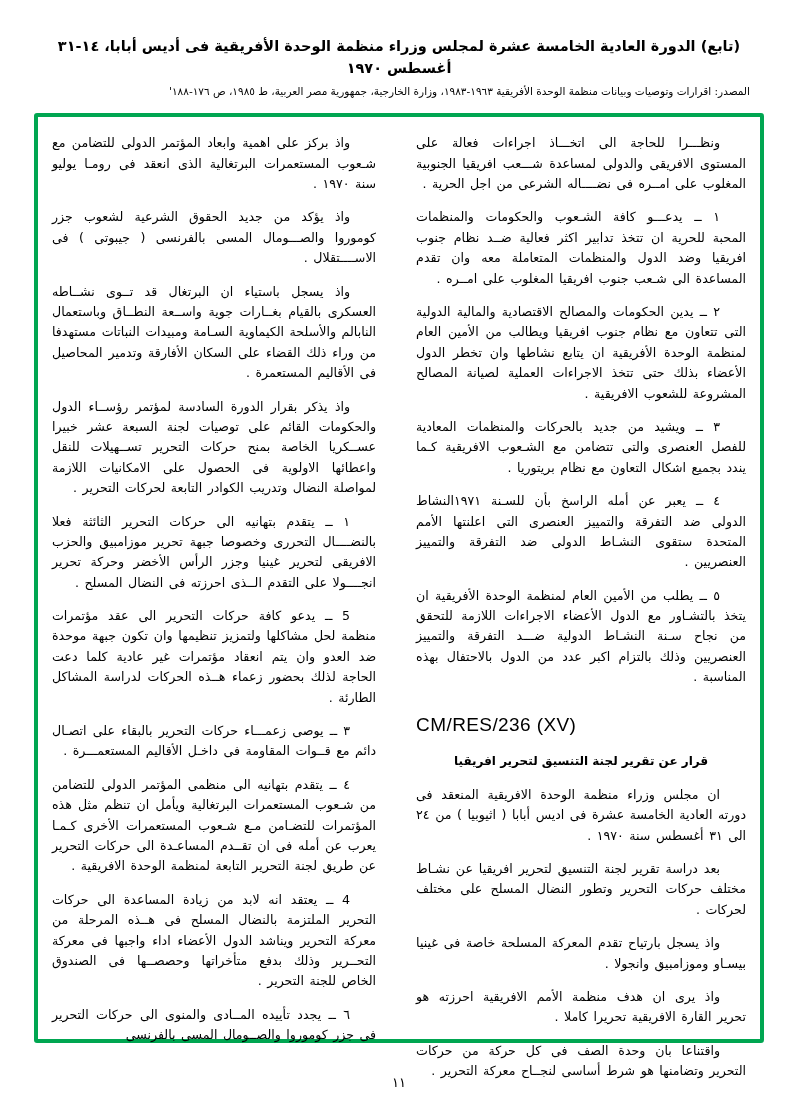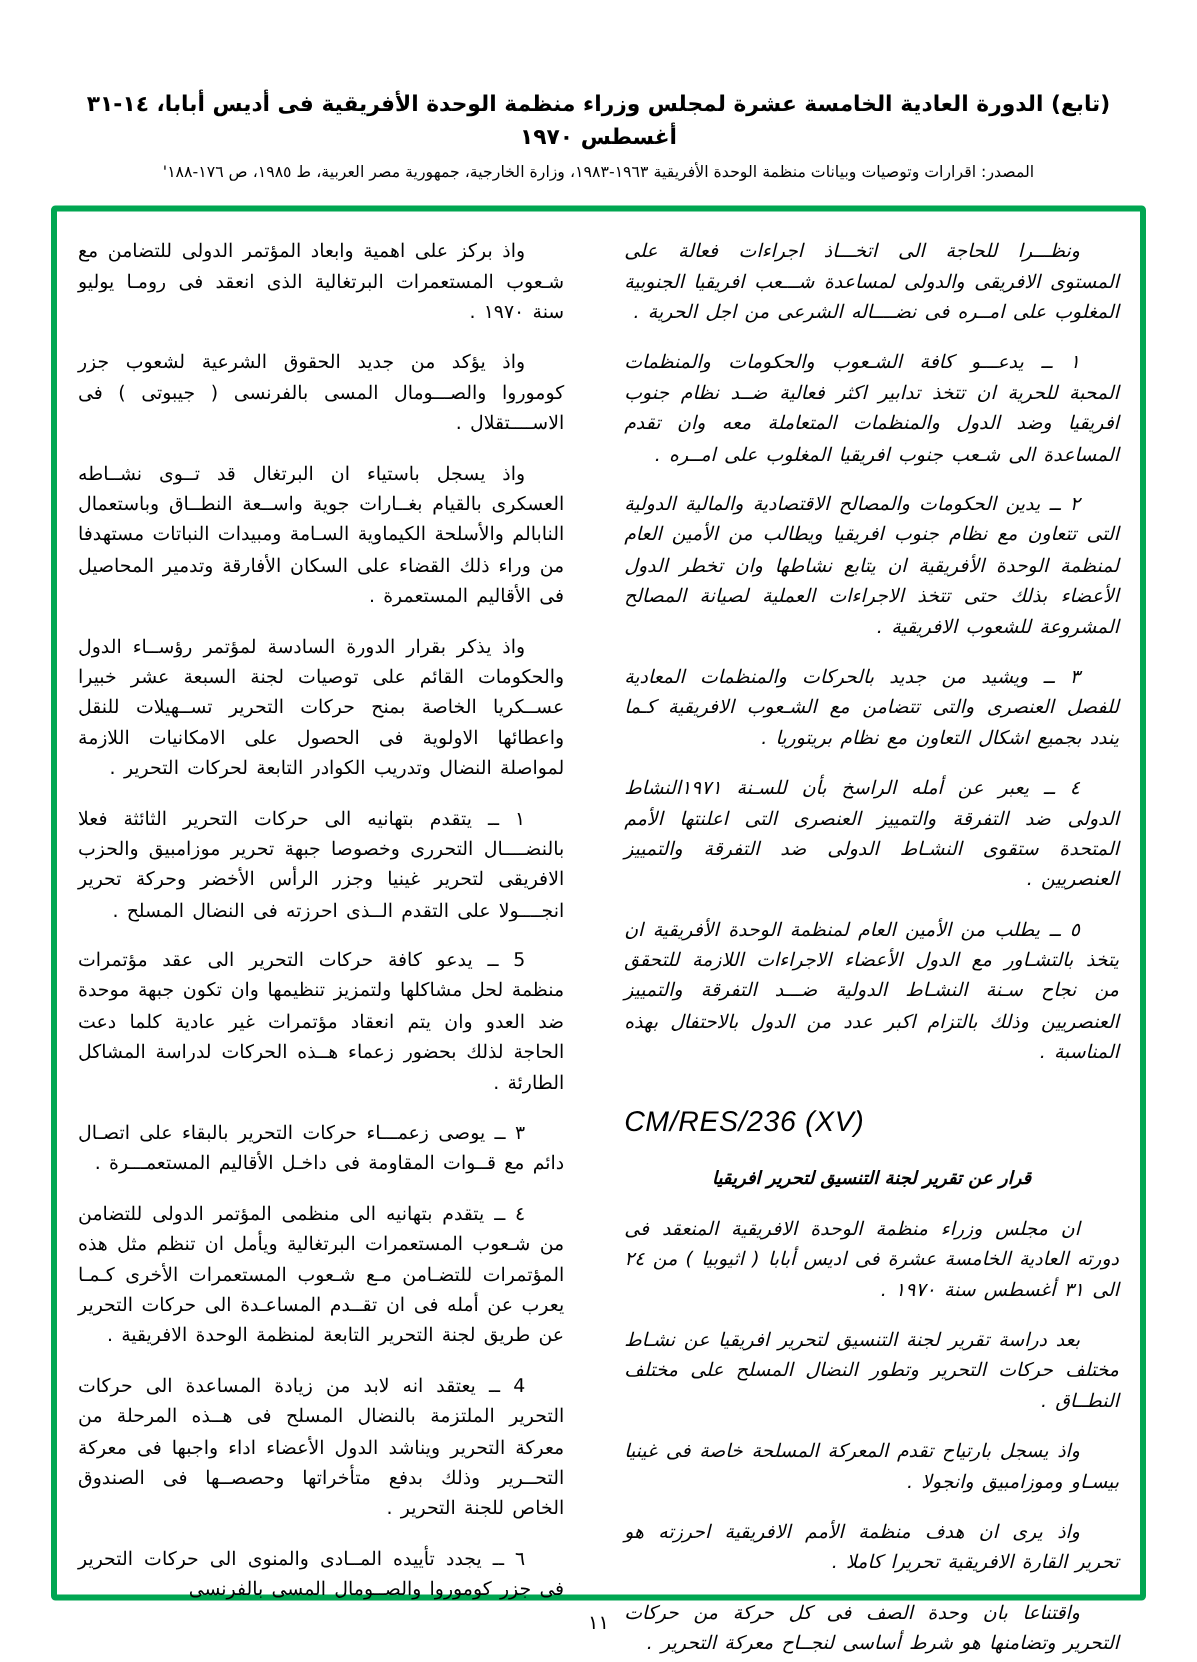--- a/index.html
+++ b/index.html
@@ -12,33 +12,33 @@
     height: 1108px;
     font-family: "DejaVu Sans", sans-serif;
     color: #000000;
     position: relative;
     overflow: hidden;
   }
   .page {
     width: 798px;
     height: 1108px;
     box-sizing: border-box;
-    padding: 54px 34px 10px 34px;
+    padding: 30px 34px 10px 34px;
     position: relative;
   }
   .doc-title {
     text-align: center;
     font-weight: bold;
     font-size: 14.5px;
     line-height: 1.5;
     letter-spacing: 0px;
     margin: 6px 12px 4px 12px;
   }
   .doc-source {
-    text-align: center;
+    text-align: right;
     font-size: 10.5px;
     line-height: 1.5;
     margin: 0 14px 14px 14px;
   }
   .frame {
     border: 4px solid #00a651;
     border-radius: 3px;
     padding: 16px 14px 14px 14px;
     height: 930px;
     box-sizing: border-box;
@@ -49,21 +49,21 @@
     flex-direction: row;
     height: 100%;
     box-sizing: border-box;
     gap: 26px;
   }
   .col {
     flex: 1 1 50%;
     box-sizing: border-box;
   }
   .col-right { padding-right: 10px; }
-  .col-left  { padding-left: 4px; font-style: italic; }
+  .col-left  { padding-left: 4px; }
 
   p.para {
     margin: 0 0 13px 0;
     font-size: 12.6px;
     line-height: 1.62;
     text-align: justify;
     text-justify: inter-word;
     word-spacing: 1.5px;
   }
   p.para.first {
@@ -112,21 +112,21 @@
         <p class="para indent">١ ــ يدعـــو كافة الشـعوب والحكومات والمنظمات المحبة للحرية ان تتخذ تدابير اكثر فعالية ضــد نظام جنوب افريقيا وضد الدول والمنظمات المتعاملة معه وان تقدم المساعدة الى شـعب جنوب افريقيا المغلوب على امــره .</p>
         <p class="para indent">٢ ــ يدين الحكومات والمصالح الاقتصادية والمالية الدولية التى تتعاون مع نظام جنوب افريقيا ويطالب من الأمين العام لمنظمة الوحدة الأفريقية ان يتابع نشاطها وان تخطر الدول الأعضاء بذلك حتى تتخذ الاجراءات العملية لصيانة المصالح المشروعة للشعوب الافريقية .</p>
         <p class="para indent">٣ ــ ويشيد من جديد بالحركات والمنظمات المعادية للفصل العنصرى والتى تتضامن مع الشـعوب الافريقية كـما يندد بجميع اشكال التعاون مع نظام بريتوريا .</p>
         <p class="para indent">٤ ــ يعبر عن أمله الراسخ بأن للسـنة ١٩٧١النشاط الدولى ضد التفرقة والتمييز العنصرى التى اعلنتها الأمم المتحدة ستقوى النشـاط الدولى ضد التفرقة والتمييز العنصريين .</p>
         <p class="para indent">٥ ــ يطلب من الأمين العام لمنظمة الوحدة الأفريقية ان يتخذ بالتشـاور مع الدول الأعضاء الاجراءات اللازمة للتحقق من نجاح سـنة النشـاط الدولية ضـــد التفرقة والتمييز العنصريين وذلك بالتزام اكبر عدد من الدول بالاحتفال بهذه المناسبة .</p>
 
         <div class="res-code">CM/RES/236  (XV)</div>
         <div class="res-heading">قرار عن تقرير لجنة التنسيق لتحرير افريقيا</div>
 
         <p class="para indent">ان مجلس وزراء منظمة الوحدة الافريقية المنعقد فى دورته العادية الخامسة عشرة فى اديس أبابا ( اثيوبيا ) من ٢٤ الى ٣١ أغسطس سنة ١٩٧٠ .</p>
-        <p class="para indent">بعد دراسة تقرير لجنة التنسيق لتحرير افريقيا عن نشـاط مختلف حركات التحرير وتطور النضال المسلح على مختلف النطــاق .</p>
+        <p class="para indent">بعد دراسة تقرير لجنة التنسيق لتحرير افريقيا عن نشـاط مختلف حركات التحرير وتطور النضال المسلح على مختلف لحركات .</p>
         <p class="para indent">واذ يسجل بارتياح تقدم المعركة المسلحة خاصة فى غينيا بيسـاو وموزامبيق وانجولا .</p>
         <p class="para indent">واذ يرى ان هدف منظمة الأمم الافريقية احرزته هو تحرير القارة الافريقية تحريرا كاملا .</p>
         <p class="para indent">واقتناعا بان وحدة الصف فى كل حركة من حركات التحرير وتضامنها هو شرط أساسى لنجــاح معركة التحرير .</p>
       </div>
 
       <div class="col col-right">
         <p class="para indent first">واذ بركز على اهمية وابعاد المؤتمر الدولى للتضامن مع شـعوب المستعمرات البرتغالية الذى انعقد فى رومـا يوليو سنة ١٩٧٠ .</p>
         <p class="para indent">واذ يؤكد من جديد الحقوق الشرعية لشعوب جزر كوموروا والصـــومال المسى بالفرنسى ( جيبوتى ) فى الاســــتقلال .</p>
         <p class="para indent">واذ يسجل باستياء ان البرتغال قد تــوى نشــاطه العسكرى بالقيام بغــارات جوية واســعة النطــاق وباستعمال النابالم والأسلحة الكيماوية السـامة ومبيدات النباتات مستهدفا من وراء ذلك القضاء على السكان الأفارقة وتدمير المحاصيل فى الأقاليم المستعمرة .</p>
         <p class="para indent">واذ يذكر بقرار الدورة السادسة لمؤتمر رؤســاء الدول والحكومات القائم على توصيات لجنة السبعة عشر خبيرا عســكريا الخاصة بمنح حركات التحرير تســهيلات للنقل واعطائها الاولوية فى الحصول على الامكانيات اللازمة لمواصلة النضال وتدريب الكوادر التابعة لحركات التحرير .</p>

